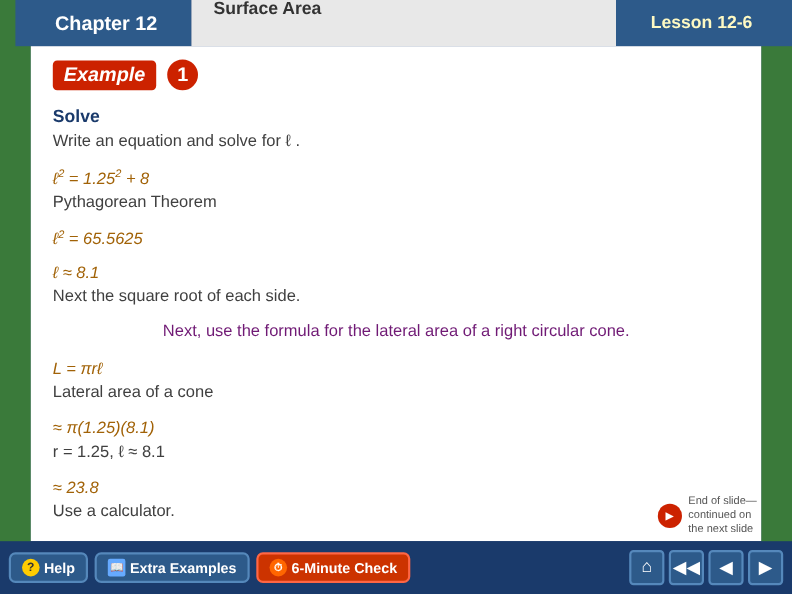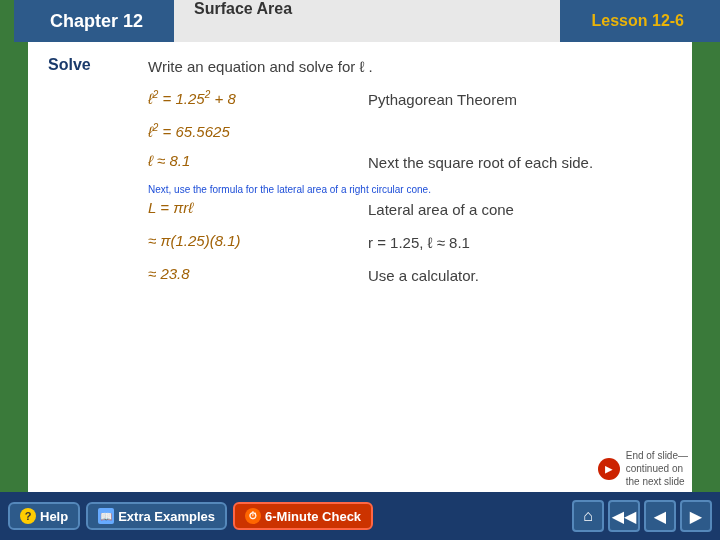--- a/index.html
+++ b/index.html
@@ -68,21 +68,21 @@
       font-size: 16px;
       font-weight: bold;
       padding: 0 20px;
       display: flex;
       align-items: flex-start;
       flex: 1;
     }
 
     .header-lesson {
       background: #2d5a8a;
-      color: #eab308;
+      color: #fef9c3;
       font-size: 16px;
       font-weight: bold;
       padding: 0 36px 0 16px;
       display: flex;
       align-items: center;
       min-width: 160px;
       justify-content: flex-end;
     }
 
     
@@ -124,20 +124,21 @@
       border-radius: 50%;
       display: flex;
       align-items: center;
       justify-content: center;
     }
 
     .row {
       display: flex;
       align-items: flex-start;
       margin-bottom: 10px;
+      flex-direction: column;
     }
 
     .label-col {
       width: 100px;
       font-size: 16px;
       font-weight: bold;
       color: #1a3a6b;
       padding-top: 2px;
       flex-shrink: 0;
     }
@@ -156,22 +157,23 @@
       color: #404040;
       padding-top: 2px;
       line-height: 1.4;
     }
 
     .math-italic {
       font-style: italic;
     }
 
     .next-use {
-      font-size: 10px;
-      color: #1d4ed8;
+      font-size: 15px;
+      color: #701a75;
+      margin-bottom: 12px;
       line-height: 1.4;
       padding-left: 100px;
     }
 
     
     .bottom-bar {
       position: absolute;
       bottom: 0;
       left: 0;
       right: 0;
@@ -336,20 +338,24 @@
   <div class="header-title">
     <span>Surface Area</span>
   </div>
   <div class="header-lesson">
     <span>Lesson 12-6</span>
   </div>
 </div>
 
 <div class="main-content">
 
+  <div class="example-badge">
+    <div class="example-label">Example</div>
+    <div class="example-number">1</div>
+  </div>
 
   <div class="row">
     <div class="label-col">Solve</div>
     <div class="desc-col">Write an equation and solve for ℓ .</div>
   </div>
 
   <div class="row">
     <div class="label-col"></div>
     <div class="math-col math-italic">
       ℓ<sup>2</sup> = 1.25<sup>2</sup> + 8

